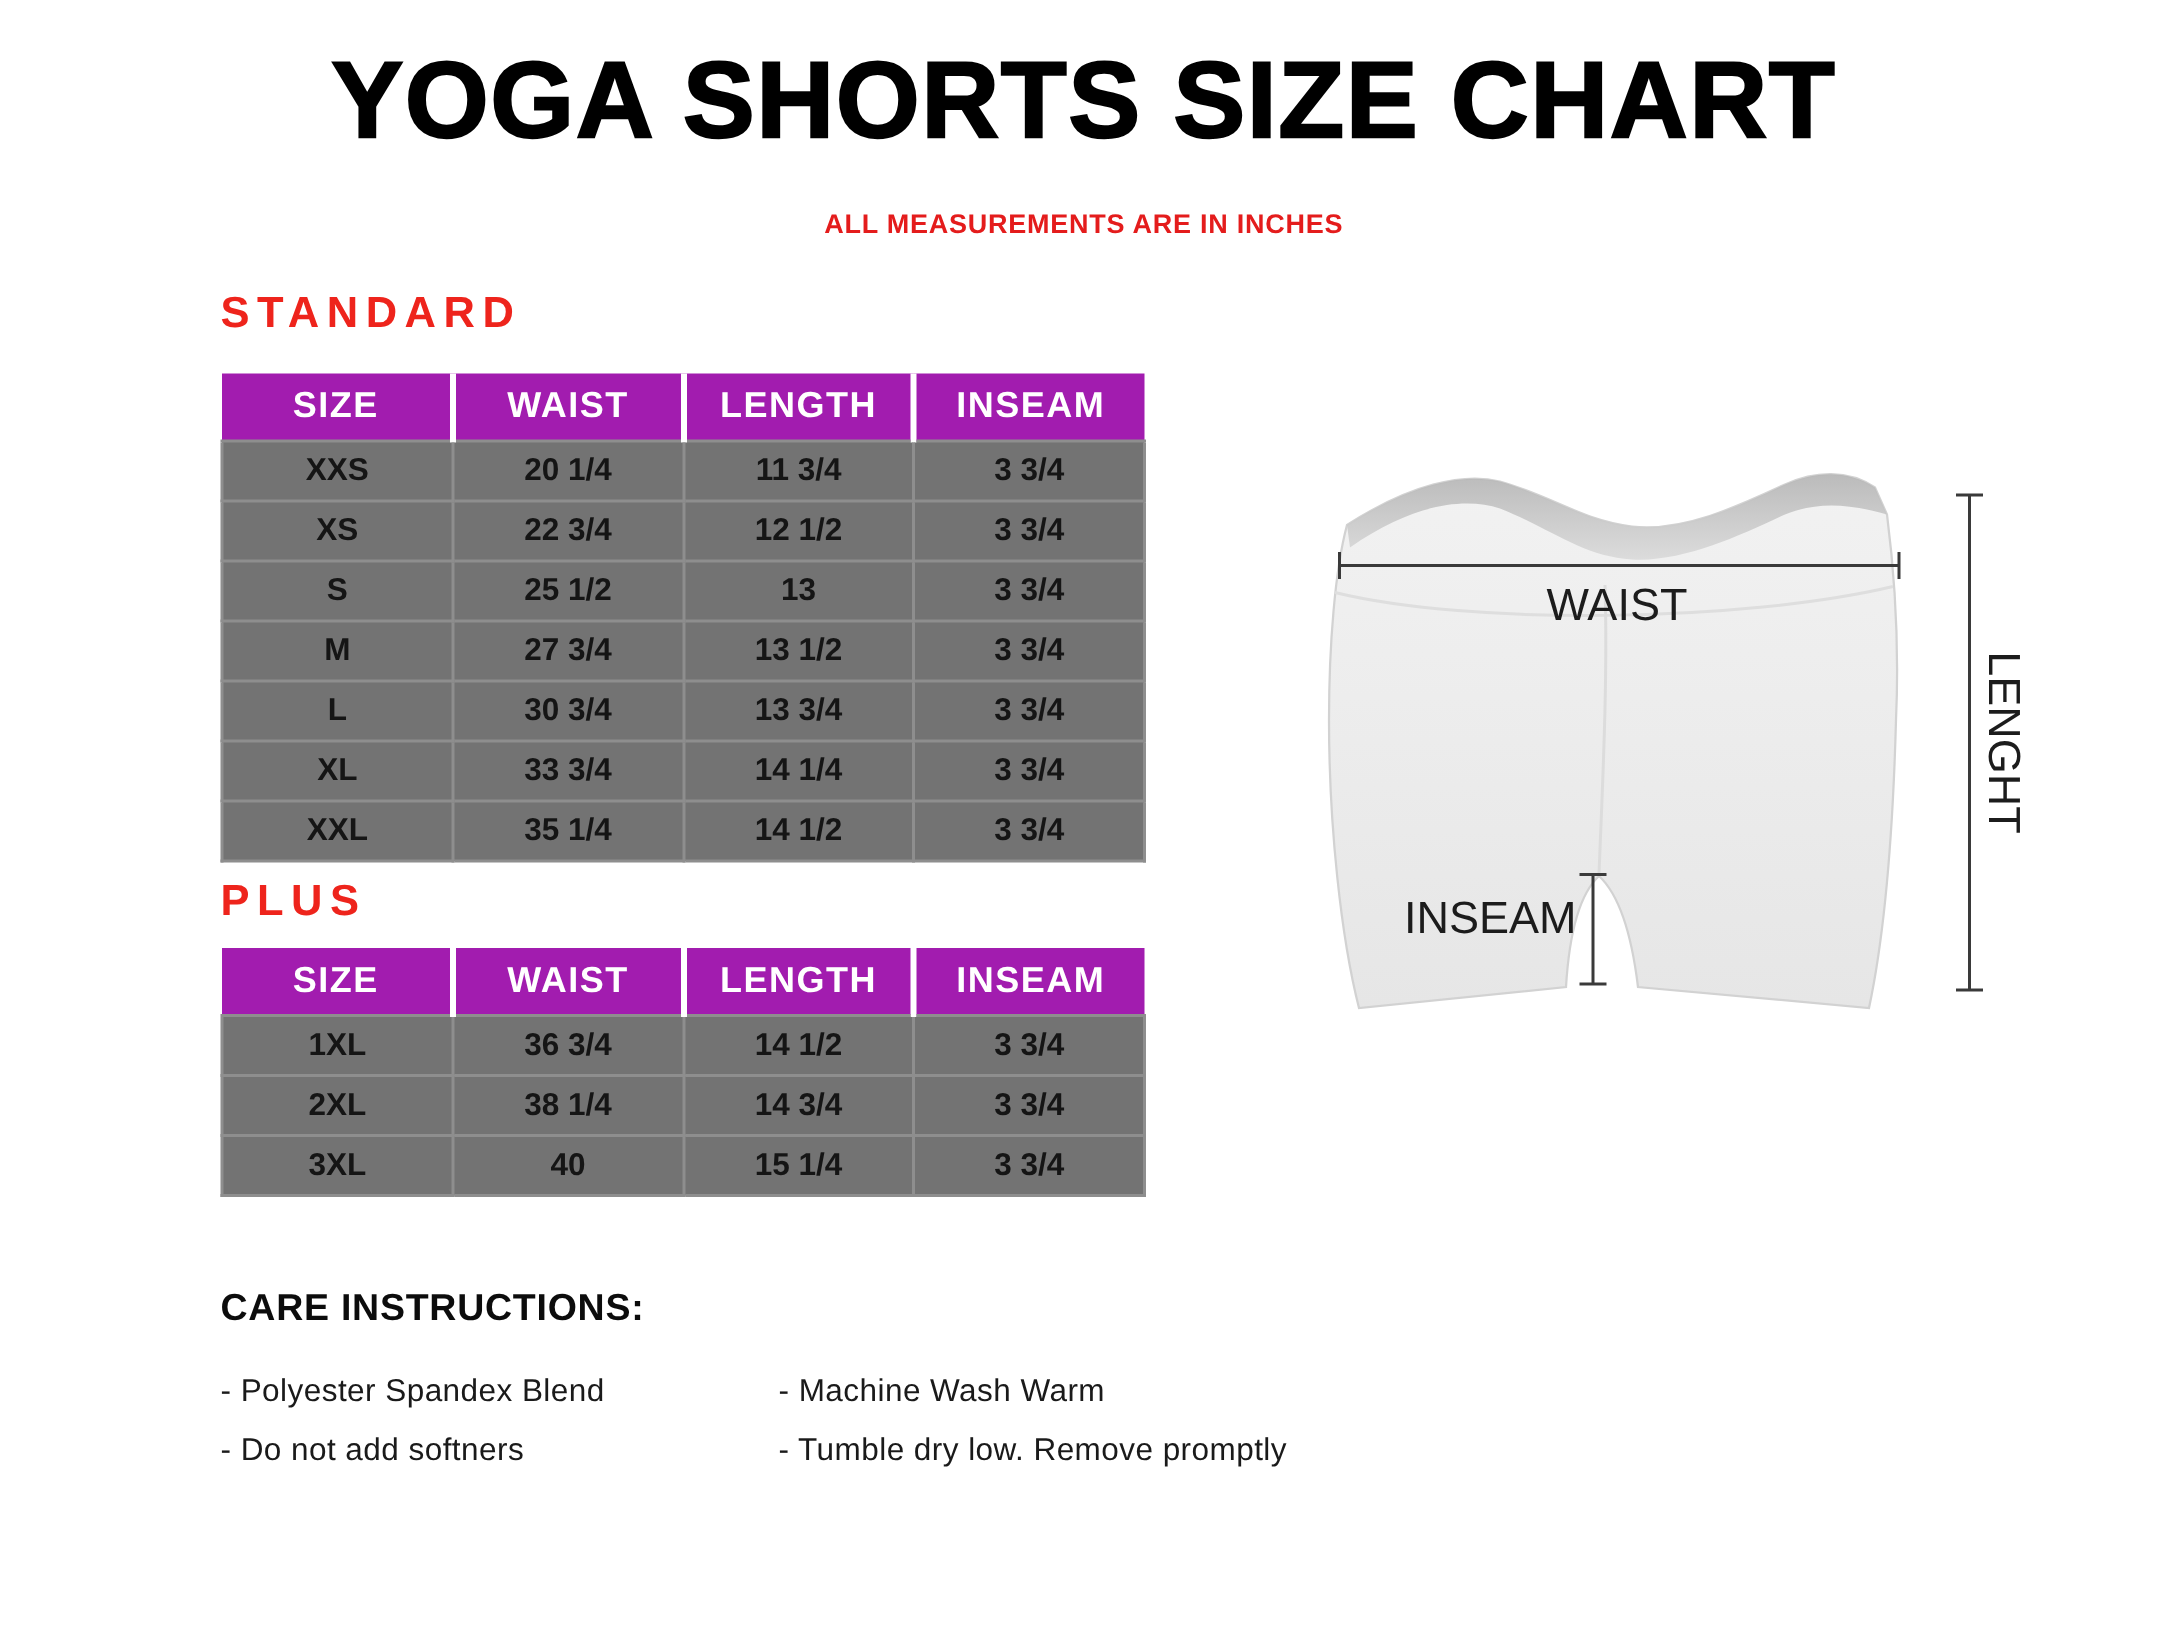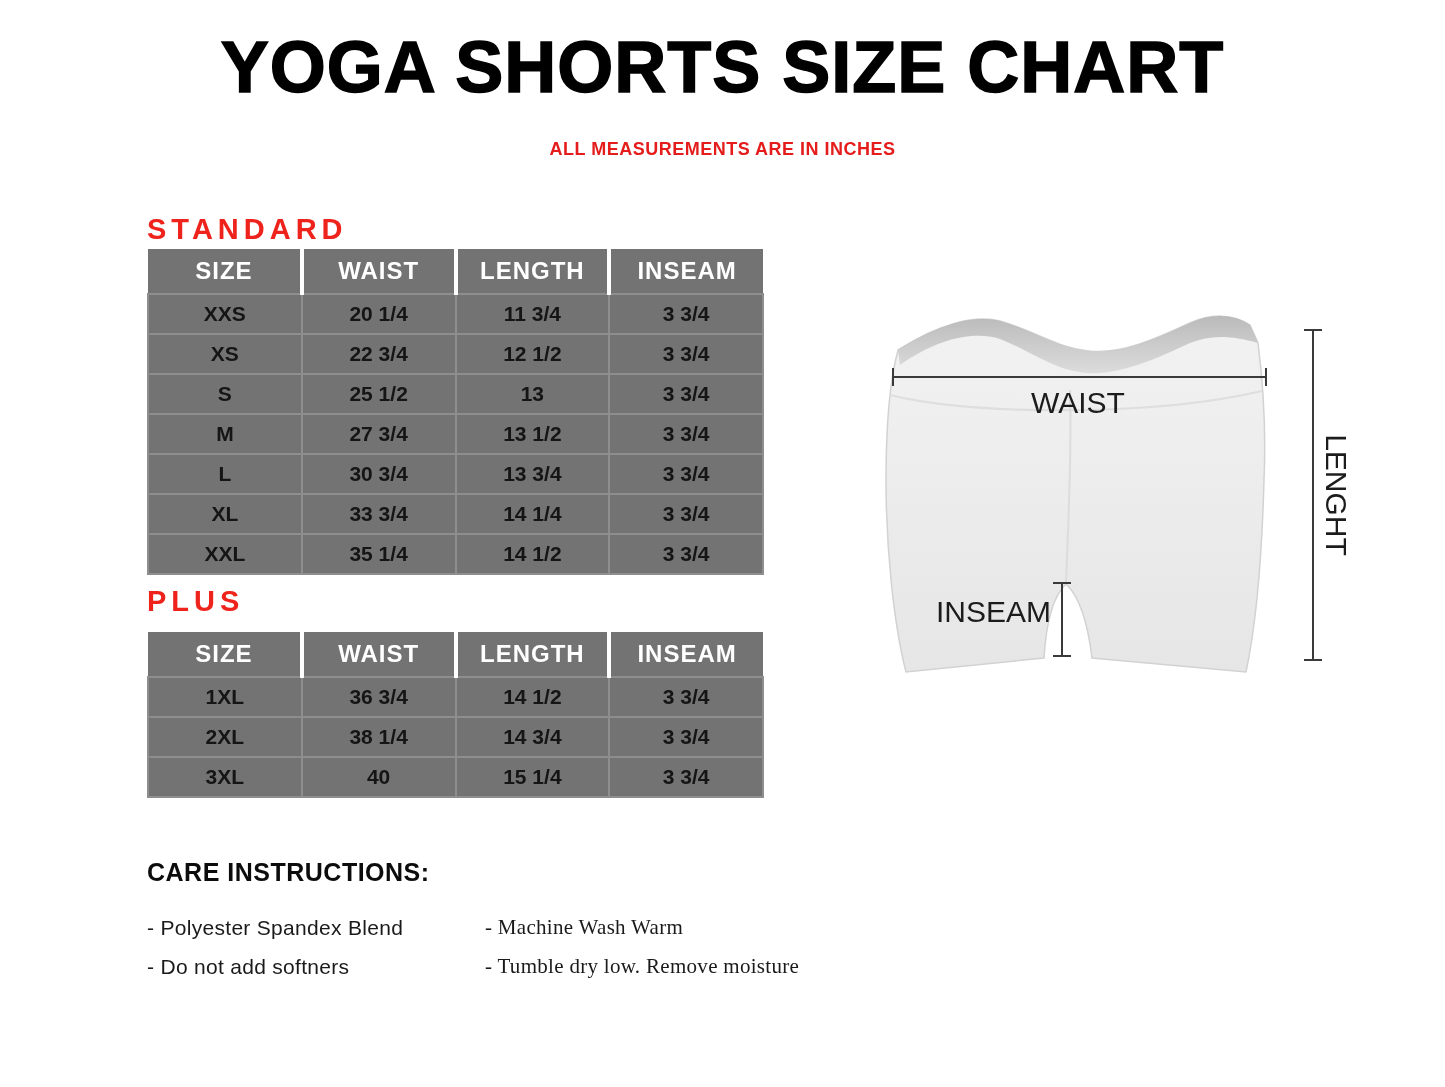--- a/index.html
+++ b/index.html
@@ -7,38 +7,38 @@
         font-family:"Liberation Sans",sans-serif;color:#111;}
 
   .title{position:absolute;top:26px;left:0;width:100%;text-align:center;
          font-size:72px;font-weight:bold;letter-spacing:1px;color:#000;
          -webkit-text-stroke:1.5px #000;white-space:nowrap;}
   .subtitle{position:absolute;top:139px;left:0;width:100%;text-align:center;
             font-size:18px;font-weight:bold;letter-spacing:.5px;color:#e41c1c;}
 
   .section-label{position:absolute;left:147px;font-size:29px;font-weight:bold;
                  letter-spacing:5px;color:#ee241c;white-space:nowrap;}
-  #standard-label{top:213px;}
+  #standard-label{top:193px;}
   #plus-label{top:585px;}
 
   table.size-table{position:absolute;left:147px;width:617px;border-collapse:collapse;
                    table-layout:fixed;text-align:center;}
   #standard-table{top:249px;}
   #plus-table{top:632px;}
-  .size-table th{background:#737373;color:#fff;font-size:24px;font-weight:bold;
+  .size-table th{background:#a21caf;color:#fff;font-size:24px;font-weight:bold;
                  letter-spacing:1px;height:42px;border-bottom:2px solid #8e8e8e;}
   .size-table th + th{border-left:4px solid #fff;}
   .size-table td{border:2px solid #8e8e8e;height:36px;font-size:21px;font-weight:bold;
                  color:#151515;background:#737373;}
 
   .care-heading{position:absolute;left:147px;top:858px;font-size:25px;font-weight:bold;
                 letter-spacing:.5px;color:#0c0c0c;text-align:center;}
   .care-col{position:absolute;top:908px;font-size:21px;color:#1a1a1a;letter-spacing:.3px;}
   #care-col-left{left:147px;}
-  #care-col-right{left:485px;font-family:Liberation Serif, serif;}
+  #care-col-right{left:519px;}
   .care-item{height:39px;line-height:39px;white-space:nowrap;}
 
   #shorts-diagram{position:absolute;left:860px;top:295px;width:560px;height:410px;}
   .measure{stroke:#3a3a3a;stroke-width:2;}
   .diagram-text{font-family:"Liberation Sans",sans-serif;font-size:30px;fill:#1c1c1c;}
 </style>
 </head>
 <body>
 
 <div id="page">
@@ -136,21 +136,21 @@
     </tbody>
   </table>
 
   <div class="care-heading">CARE INSTRUCTIONS:</div>
   <div id="care-col-left" class="care-col">
     <div class="care-item">- Polyester Spandex Blend</div>
     <div class="care-item">- Do not add softners</div>
   </div>
   <div id="care-col-right" class="care-col">
     <div class="care-item">- Machine Wash Warm</div>
-    <div class="care-item">- Tumble dry low. Remove moisture</div>
+    <div class="care-item">- Tumble dry low. Remove promptly</div>
   </div>
 
   <svg id="shorts-diagram" viewBox="0 0 560 410" xmlns="http://www.w3.org/2000/svg">
     <defs>
       <linearGradient id="bodyGrad" x1="0" y1="0" x2="0" y2="1">
         <stop offset="0" stop-color="#f2f2f2"></stop>
         <stop offset="1" stop-color="#e6e6e6"></stop>
       </linearGradient>
       <linearGradient id="bandGrad" x1="0" y1="0" x2="0" y2="1">
         <stop offset="0" stop-color="#b6b6b6"></stop>

